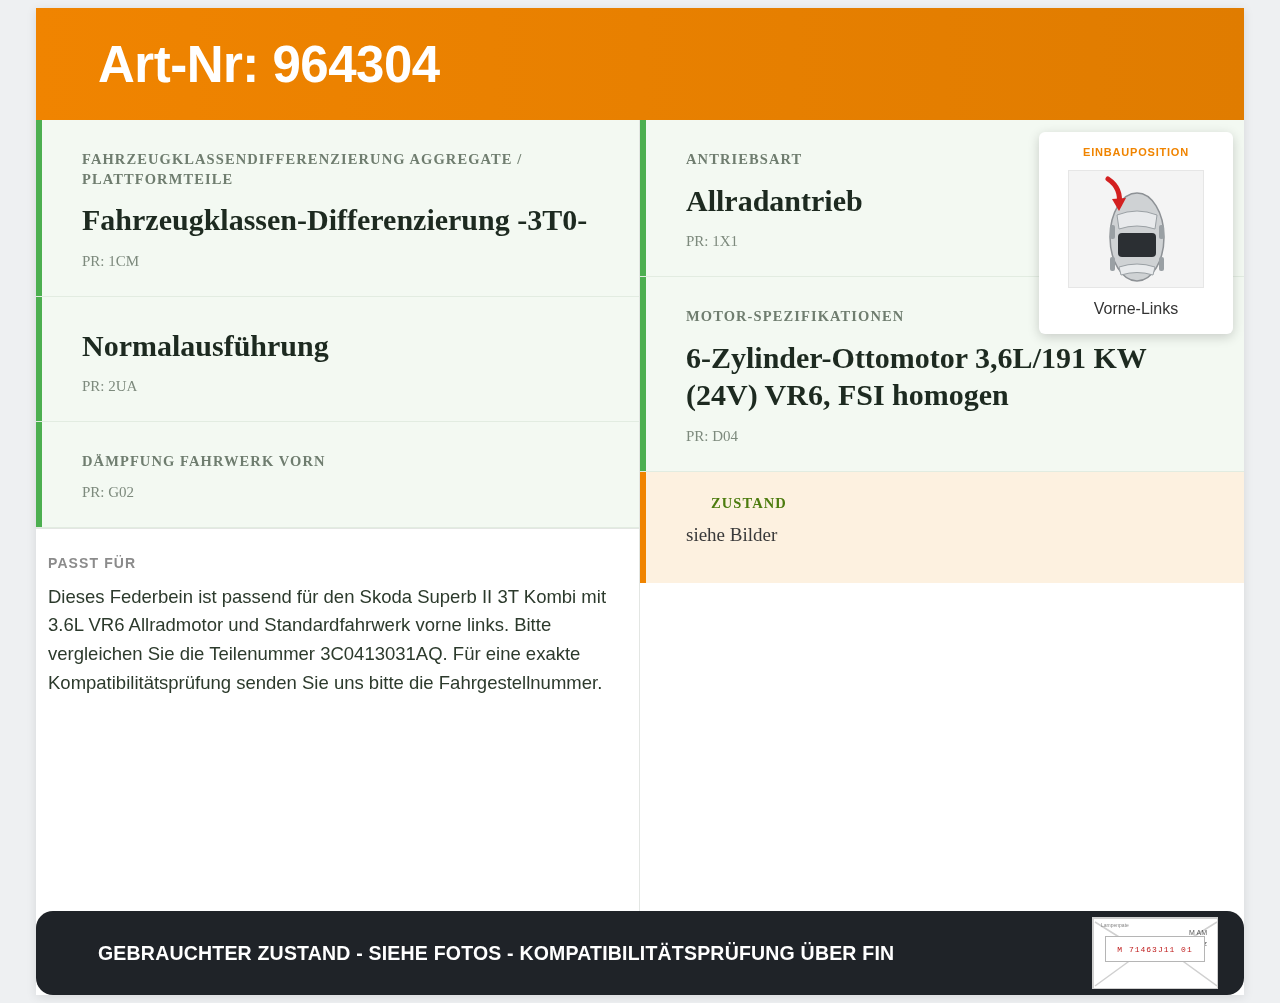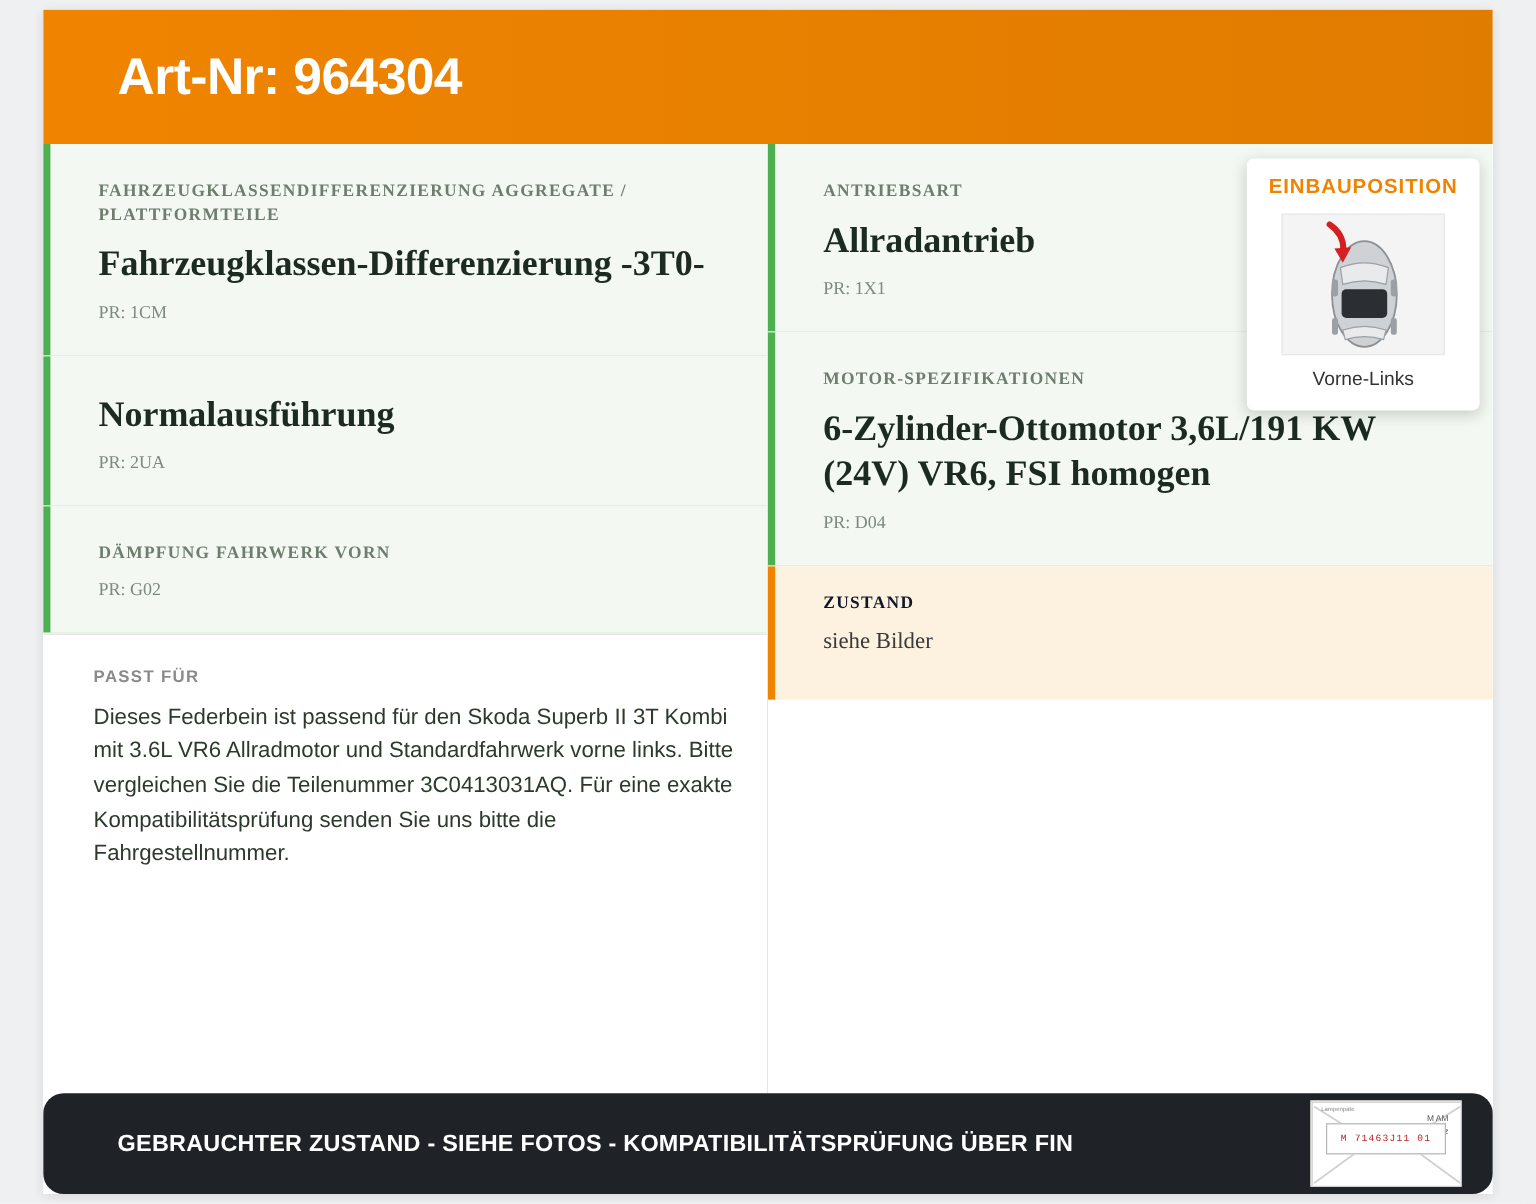--- a/index.html
+++ b/index.html
@@ -28,21 +28,21 @@
   
   .header {
     height: 112px;
     background: linear-gradient(90deg, #f08400 0%, #e07c00 100%);
     display: flex;
     align-items: center;
     flex: 0 0 112px;
   }
   .header-title {
     color: #ffffff;
-    font-size: 43px;
+    font-size: 51px;
     font-weight: bold;
     letter-spacing: -0.5px;
     margin-left: 62px;
   }
   
   .body {
     flex: 1 1 auto;
     display: flex;
     position: relative;
     background: #ffffff;
@@ -95,35 +95,36 @@
     border-bottom: none;
   }
   .card.warn::before {
     content: "";
     position: absolute;
     left: 0; top: 0; bottom: 0;
     width: 6px;
     background: #f08400;
   }
   .card.warn .card-label {
-    color: #0f172a;
+    color: #4d7c0f;
     margin-bottom: 10px;
+    margin-left: 25px;
   }
   .card.warn .card-value {
     font-size: 19px;
     font-weight: normal;
     color: #3a3a3a;
     margin-bottom: 12px;
   }
 
   .spacer { flex: 1 1 auto; background: #ffffff; }
   .spacer-left { flex: 1 1 auto; background: #ffffff; }
 
   .fits {
-    padding: 26px 26px 24px 42px;
+    padding: 26px 26px 24px 12px;
     background: #ffffff;
     border-top: 1px solid #e3e6e3;
   }
   .fits-label {
     font-size: 14px;
     font-weight: bold;
     letter-spacing: 1.1px;
     color: #8b8b8b;
     text-transform: uppercase;
     margin-bottom: 12px;
@@ -140,21 +141,21 @@
     right: 11px; top: 12px;
     width: 194px;
     background: #ffffff;
     border-radius: 6px;
     box-shadow: 0 3px 12px rgba(0,0,0,0.18);
     padding: 14px 14px 16px 14px;
     text-align: center;
     z-index: 5;
   }
   .pos-title {
-    font-size: 17px;
+    font-size: 11px;
     font-weight: bold;
     letter-spacing: 0.8px;
     color: #f08400;
     text-transform: uppercase;
     margin-bottom: 12px;
   }
   .pos-img {
     width: 136px; height: 118px;
     margin: 0 auto;
     background: #f4f4f4;

